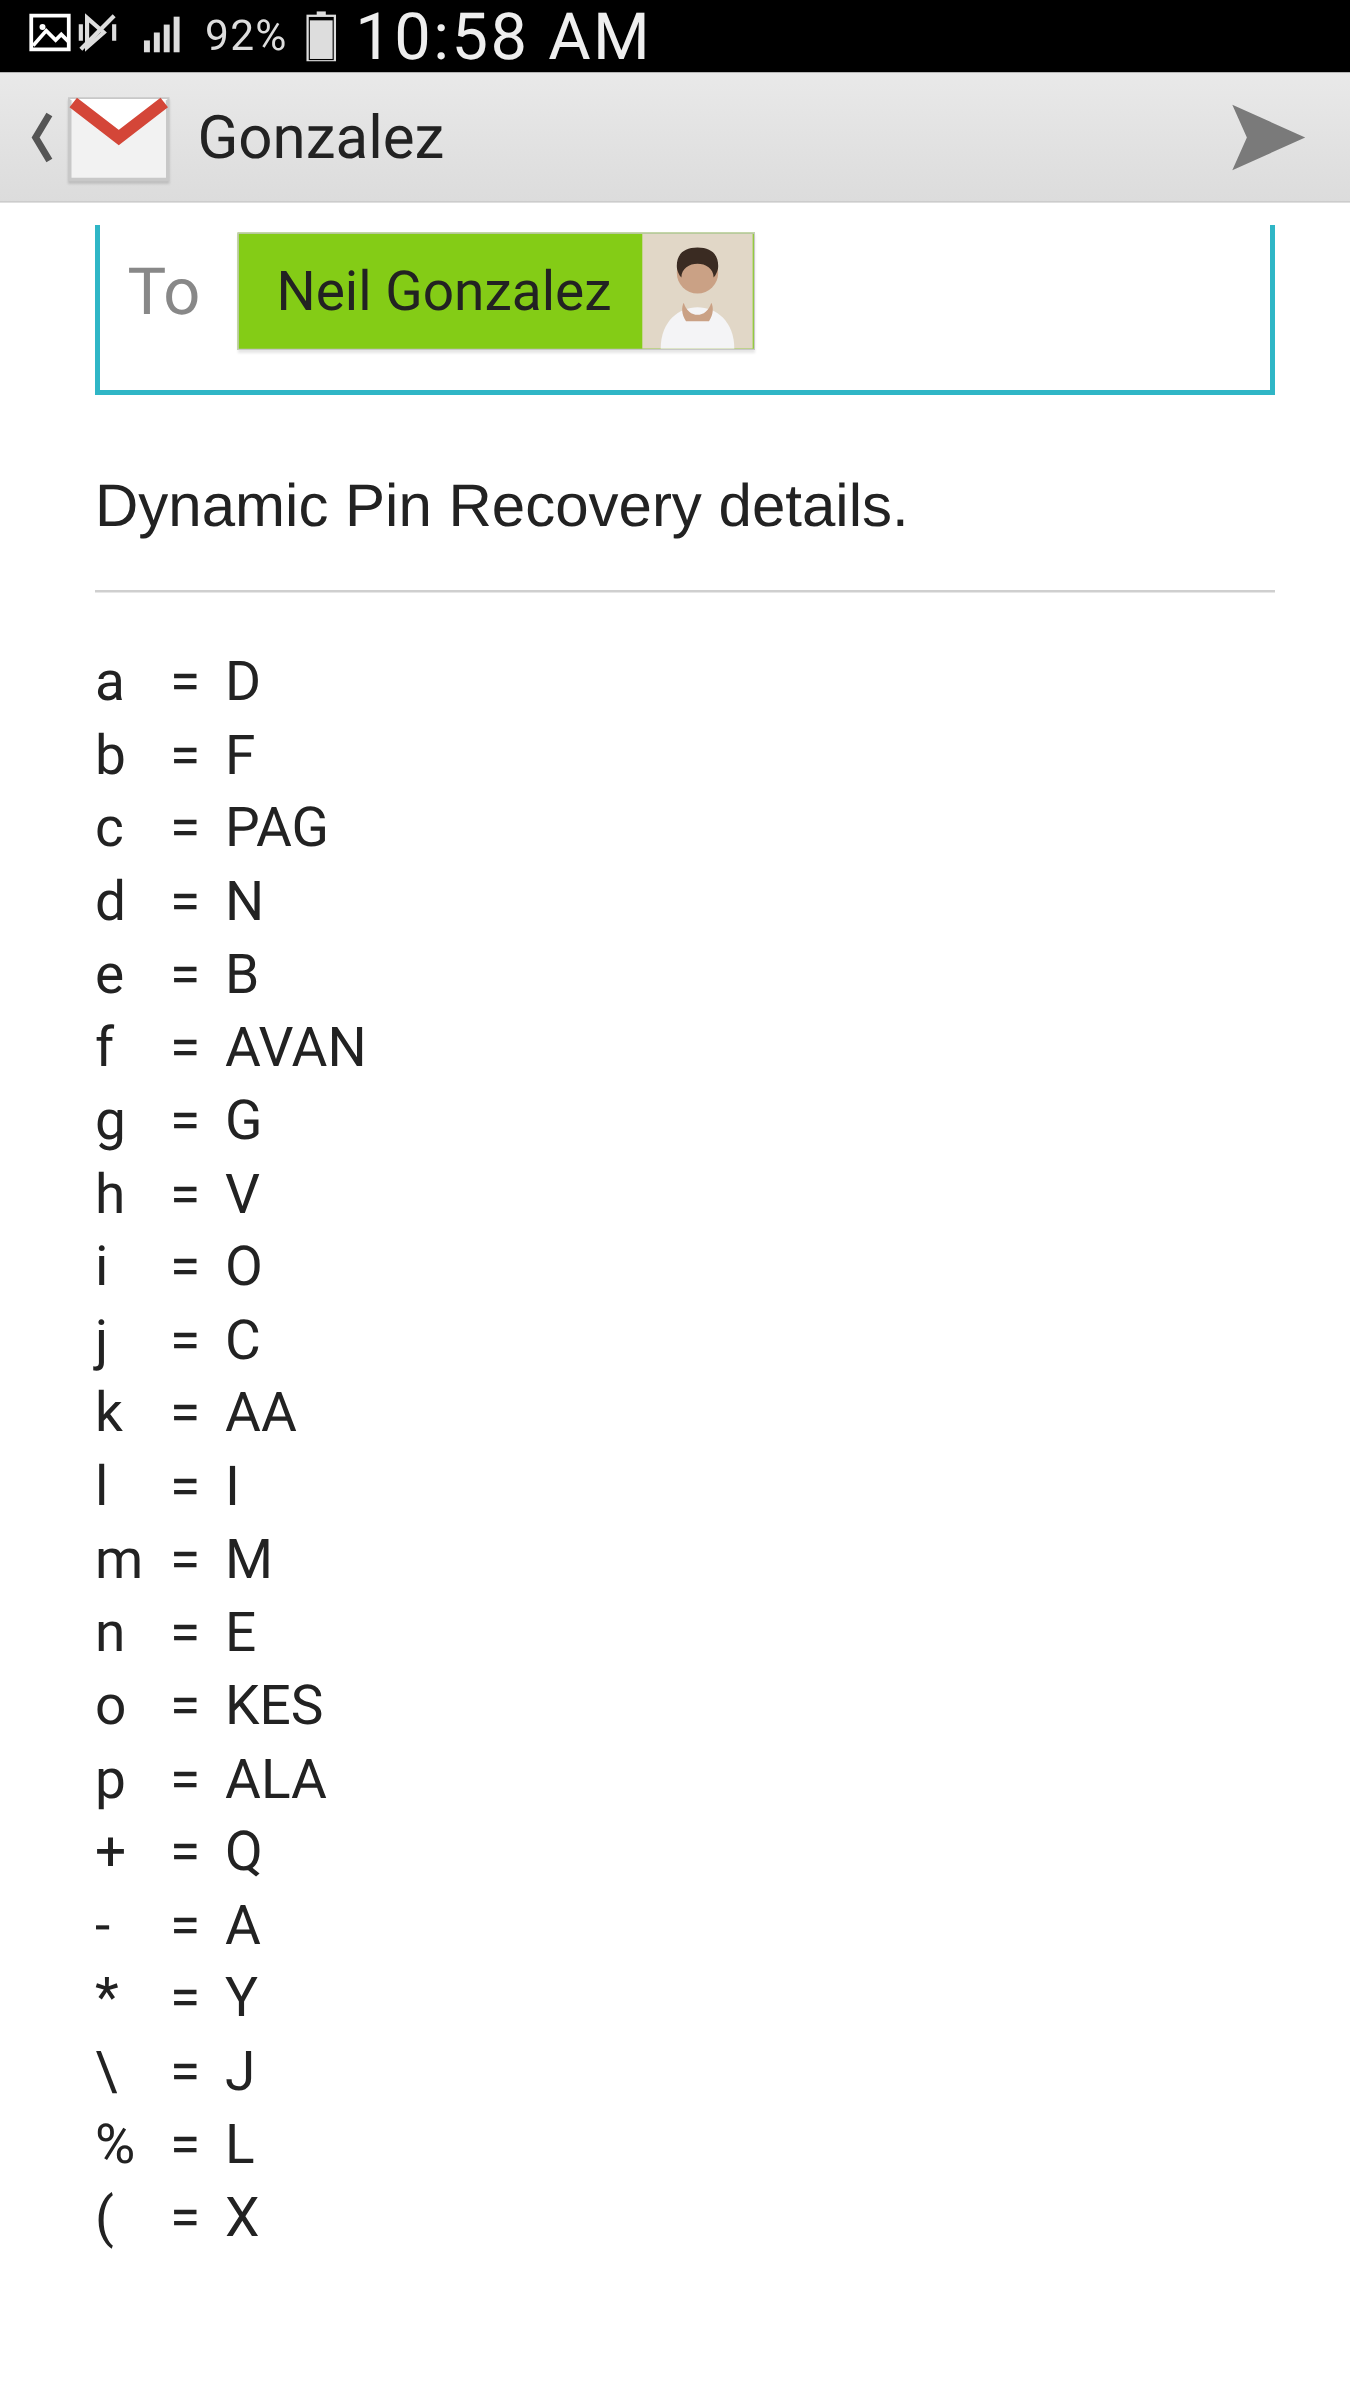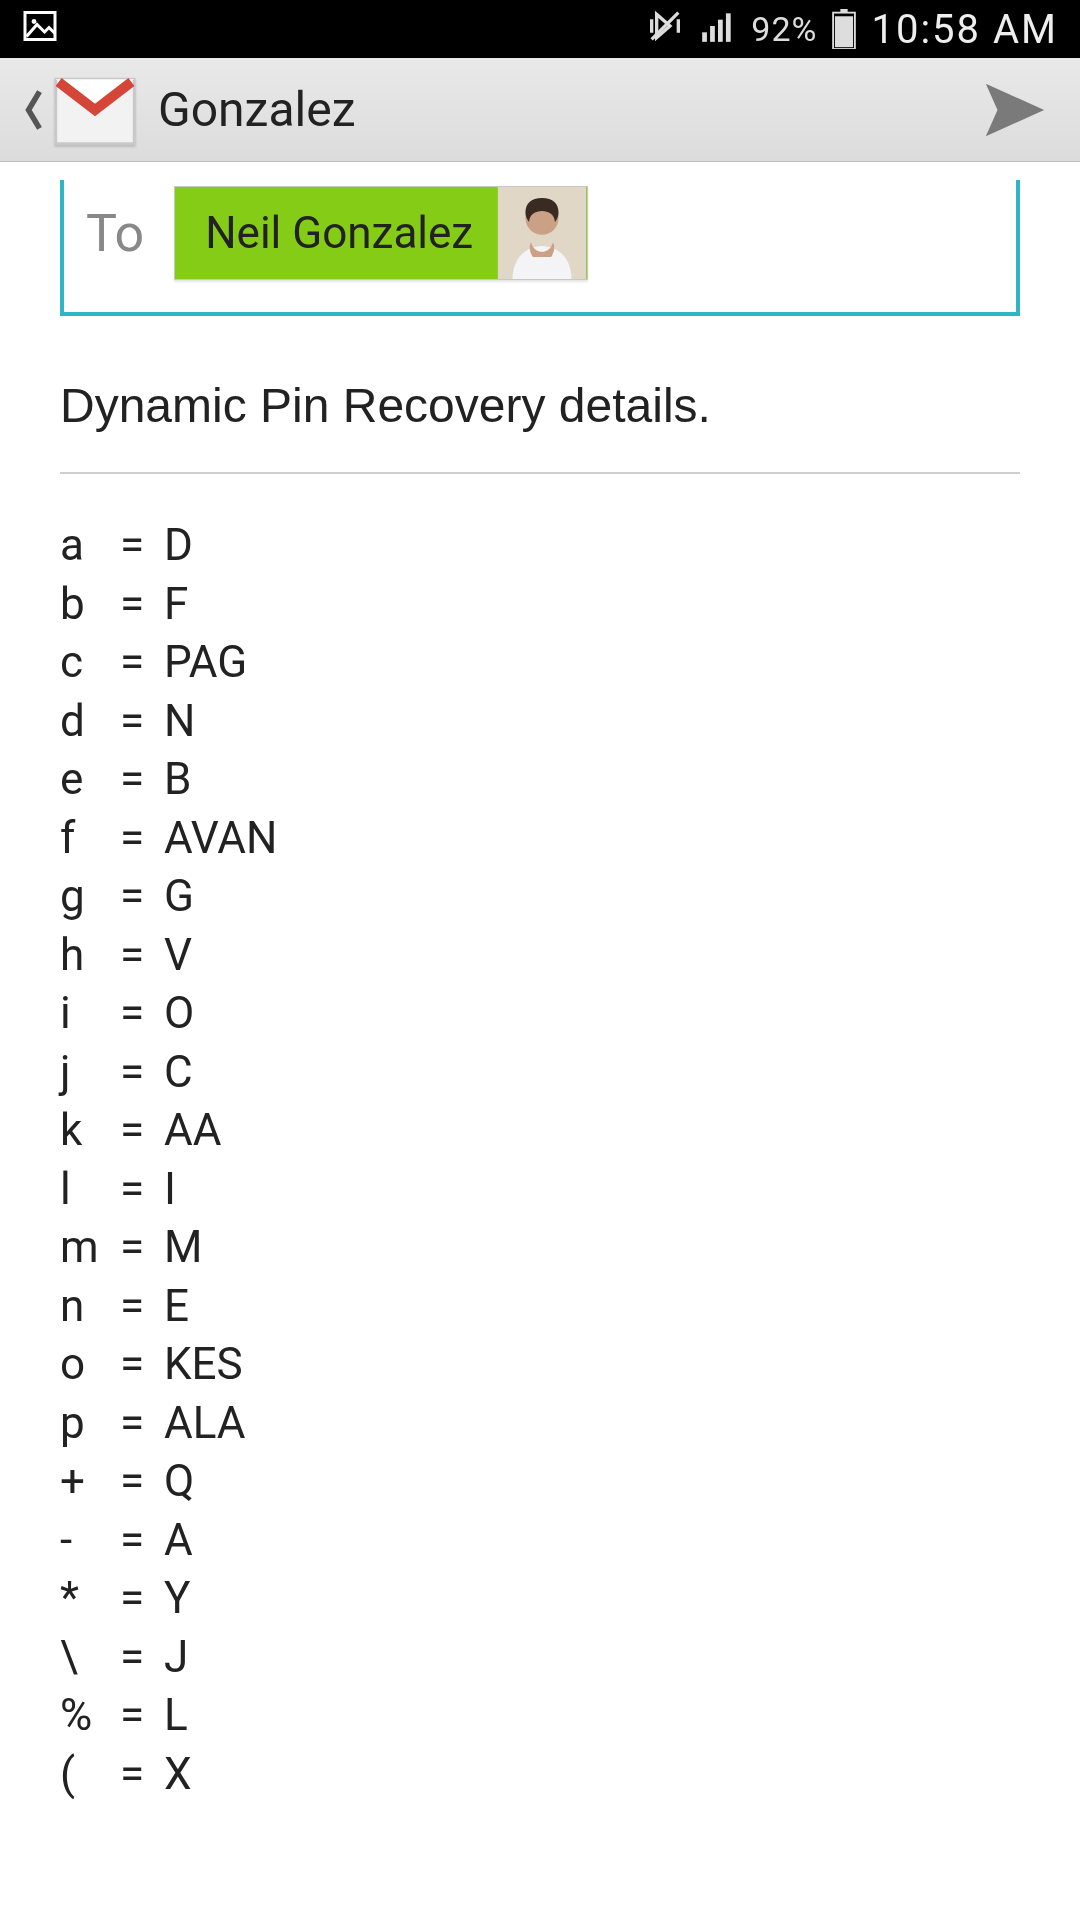--- a/index.html
+++ b/index.html
@@ -1,43 +1,43 @@
 <!DOCTYPE html>
 <html><head>
 <meta charset="utf-8">
 <style>
   * { margin:0; padding:0; box-sizing:border-box; }
   html,body { width:1080px; height:1920px; font-family: Roboto, "Segoe UI", Arial, sans-serif; background:#fff; overflow:hidden; }
 
   
-  .status-bar { height:58px; background:#000; color:#fff; display:flex; align-items:center; justify-content:space-between; padding:0 22px; font-size:36px; }
+  .status-bar { height:58px; background:#000; color:#fff; display:flex; align-items:center; justify-content:flex-start; padding:0 22px; font-size:36px; }
   .status-left, .status-right { display:flex; align-items:center; gap:18px; }
   .status-right { gap:14px; }
   .ic { display:inline-block; line-height:1; }
   .status-right .pct { font-size:34px; color:#ddd; letter-spacing:1px; }
-  .status-right .time { font-size:40px; font-weight:400; color:#eee; letter-spacing:2px; }
+  .status-right .time { font-size:52px; font-weight:400; color:#eee; letter-spacing:2px; }
 
   
   .gallery-ic svg { width:36px; height:36px; }
   .vibrate-ic svg { width:40px; height:40px; }
   .signal-ic svg  { width:38px; height:38px; }
   .battery-ic svg { width:26px; height:40px; display:block; }
 
   
   .action-bar { height:104px; background:linear-gradient(#e9e9e9,#dcdcdc); border-bottom:1px solid #bfbfbf; display:flex; align-items:center; padding:0 22px; }
   .back-chevron { margin-right:4px; cursor:pointer; }
   .back-chevron svg { width:24px; height:44px; display:block; }
   .app-icon { margin-right:18px; cursor:pointer; }
   .app-icon svg { width:90px; height:84px; display:block; filter: drop-shadow(0 2px 1px rgba(0,0,0,0.15)); }
   .action-title { font-size:48px; color:#222; font-weight:400; flex:1; }
   .send-btn { cursor:pointer; padding:8px; }
   .send-btn svg { width:70px; height:70px; display:block; }
 
   
-  .compose-area { padding:0 60px; }
+  .compose-area { padding:0 60px;margin-left:16px; }
 
   
   .to-row { display:flex; align-items:center; gap:30px; margin-top:18px; border-left:4px solid #2fb6c6; border-right:4px solid #2fb6c6; border-bottom:4px solid #2fb6c6; padding:6px 0 32px 0; }
   .to-label { color:#888; font-size:52px; margin-left:22px; }
   .chip { display:flex; align-items:center; background:#84cc16; border:1px solid #c7c7c7; box-shadow:0 2px 2px rgba(0,0,0,0.1); }
   .chip-name { font-size:44px; color:#222; padding:12px 24px 12px 30px; }
   .chip-avatar { width:90px; height:92px; }
   .chip-avatar svg { width:90px; height:92px; display:block; }
 
   

